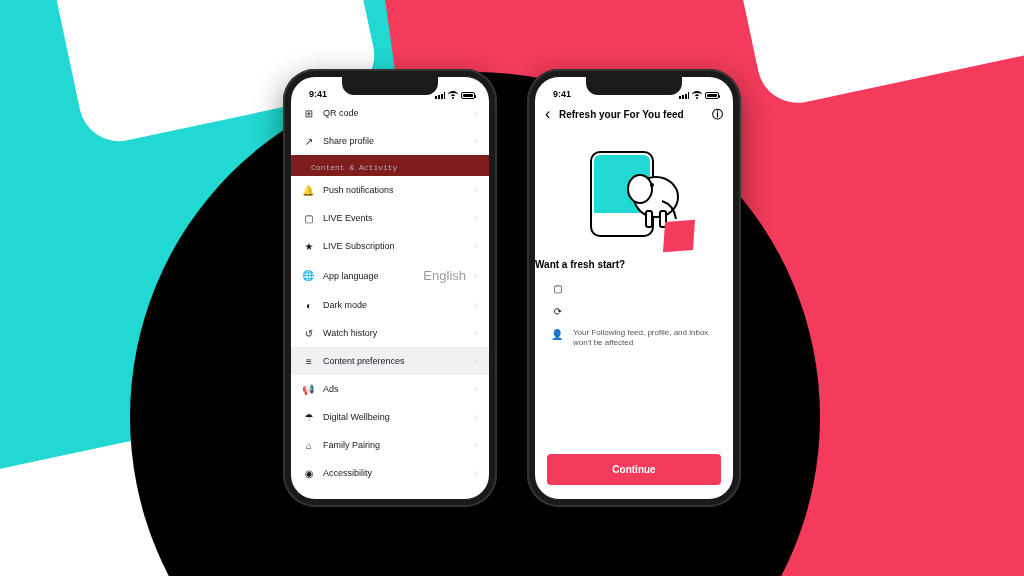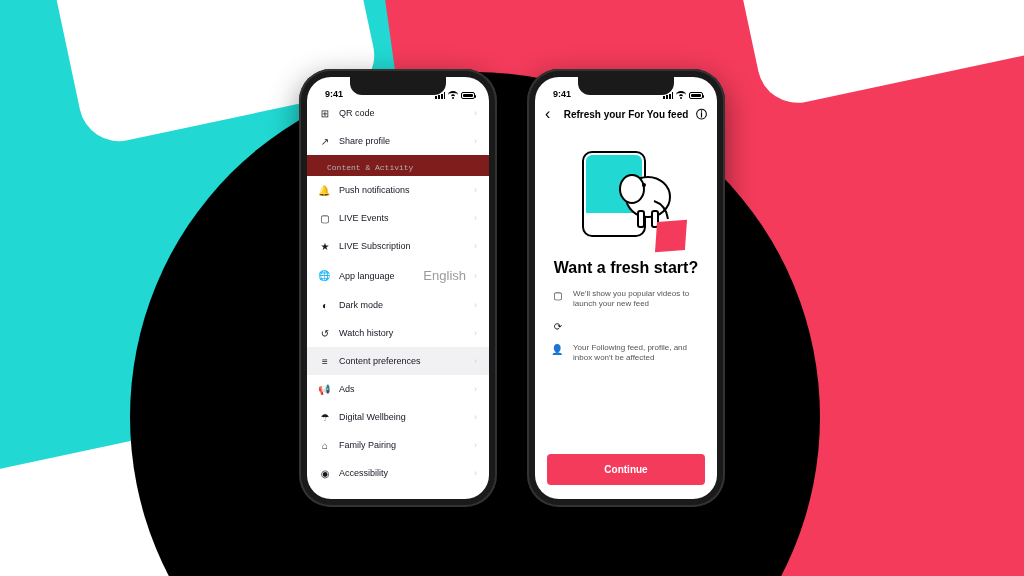--- a/index.html
+++ b/index.html
@@ -54,21 +54,21 @@
   }
 
   .phones {
     position: absolute;
     left: 50%; top: 50%;
     transform: translate(-50%, -50%);
     display: flex;
     gap: 30px;
   }
   .phone {
-    width: 198px;
+    width: 214px;
     height: 438px;
     background: #1a1a1a;
     border-radius: 32px;
     padding: 8px;
     box-shadow: 0 10px 30px rgba(0,0,0,.45), inset 0 0 0 2px #333;
     position: relative;
   }
   .phone::before,
   .phone::after {
     content: "";
@@ -151,21 +151,21 @@
     color: #b0b0b5;
   }
 
   
   .nav-bar {
     display:flex; align-items:center; justify-content:space-between;
     padding: 6px 10px 6px;
     font-size: 10px;
     font-weight:600;
   }
-  .nav-bar .title { flex:1; text-align:center; }
+  .nav-bar .title { flex:1; text-align:left; }
   .illus {
     margin: 18px auto 12px;
     width: 120px; height: 100px;
     position:relative;
   }
   .illus .phone-shape{
     position:absolute; left:16px; top:4px; width:64px; height:86px;
     border:2px solid #000; border-radius:10px; background:#fff;
   }
   .illus .phone-screen{
@@ -173,21 +173,21 @@
     background:#21d9d2; border-radius:6px 6px 0 0;
   }
   .illus .elephant{
     position:absolute; right:10px; top:14px; width:62px; height:70px;
   }
   .illus .flag{
     position:absolute; right:0; bottom:-4px; width:30px; height:30px;
     background:#f43b5b; transform:skewY(-8deg) rotate(4deg);
   }
   .headline{
-    text-align:center; font-weight:700; font-size:16px; margin:6px 0 12px;
+    font-weight:700; font-size:10px; margin:6px 0 12px;
   }
   .benefits{ padding: 0 16px; display:flex; flex-direction:column; gap:10px; }
   .benefit{ display:flex; gap:8px; font-size:8px; color:#555; line-height:1.3; }
   .benefit .bicon{ width:14px; flex:0 0 14px; color:#161722; font-size:10px; text-align:center; }
   .benefit .btxt{ flex:1; }
   .continue-btn{
     position:absolute; bottom:14px; left:12px; right:12px;
     background:#f43b5b; color:#fff; text-align:center;
     padding:10px 0; border-radius:4px; font-size:10px; font-weight:600;
     cursor:pointer;
@@ -329,21 +329,20 @@
           <rect x="38" y="50" width="6" height="16" fill="#fff" stroke="#000" stroke-width="2" rx="2"></rect>
         </svg>
         <div class="flag"></div>
       </div>
 
       <div class="headline">Want a fresh start?</div>
 
       <div class="benefits" id="benefits">
           <div class="benefit">
             <span class="bicon">▢</span>
-            <span class="btxt">We'll show you popular videos to launch your new feed</span>
           </div>
           <div class="benefit">
             <span class="bicon">⟳</span>
           </div>
           <div class="benefit">
             <span class="bicon">👤</span>
             <span class="btxt">Your Following feed, profile, and inbox won't be affected</span>
           </div>
         </div>
 

